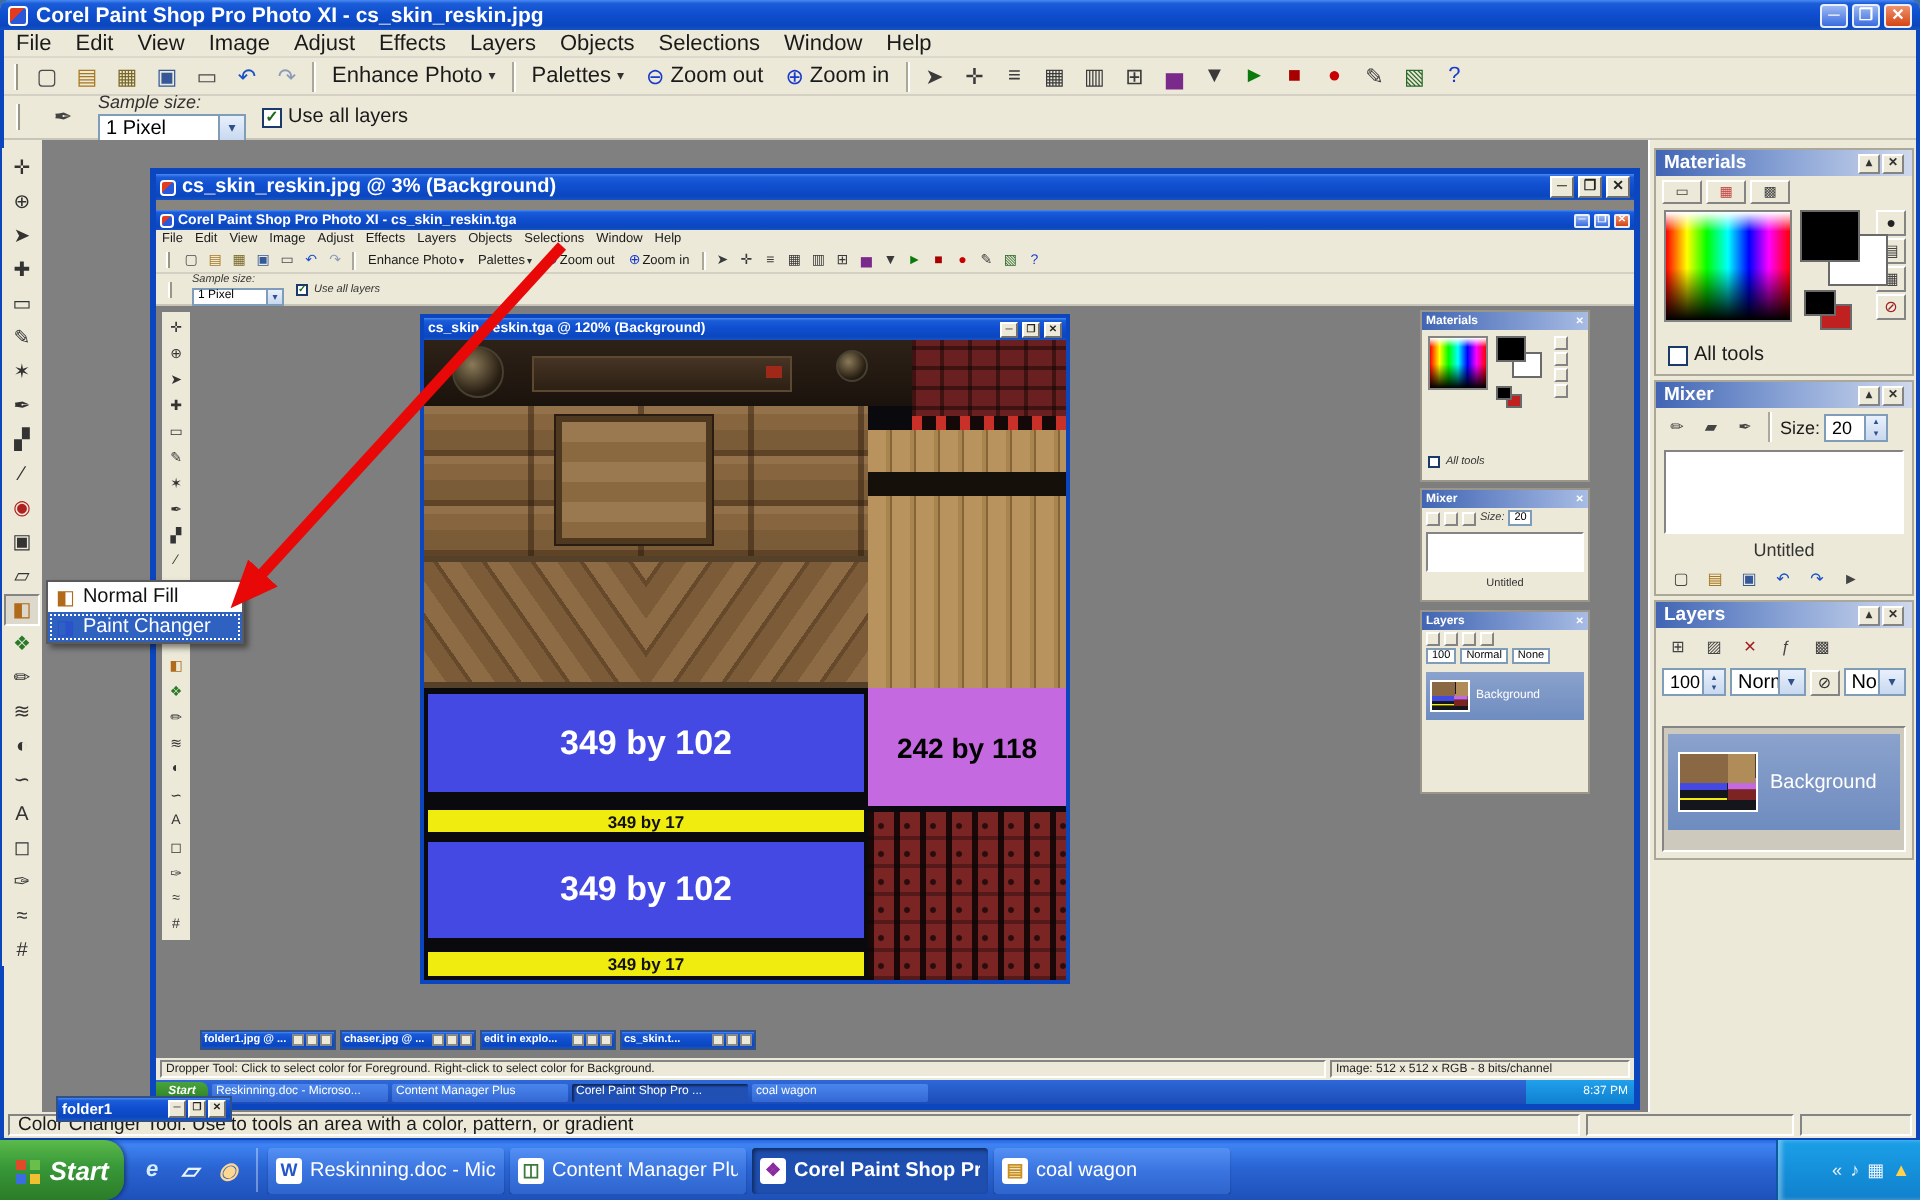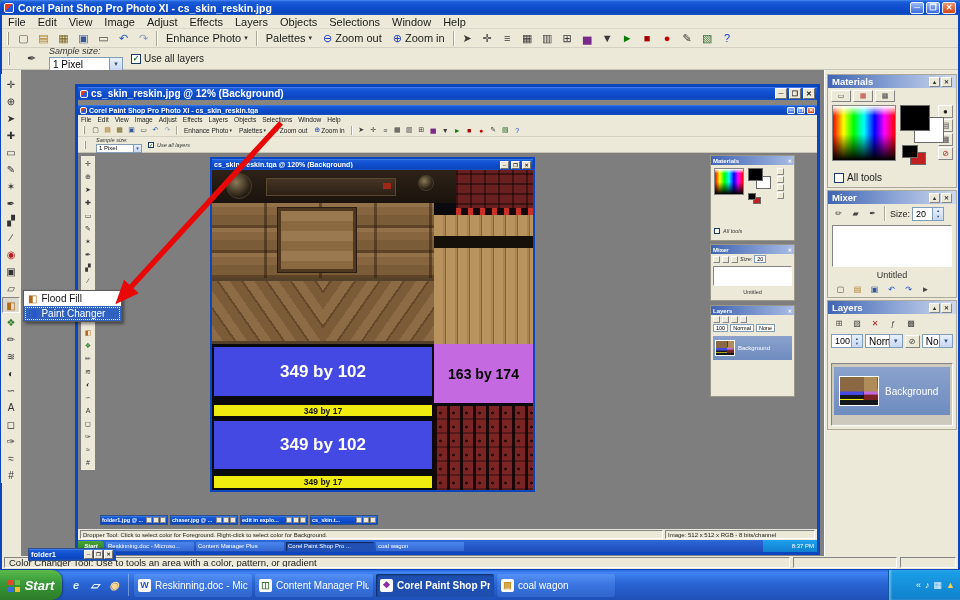--- a/index.html
+++ b/index.html
@@ -366,21 +366,21 @@
       <span class="tool">
         <span class="g">#</span>
       </span>
     </div>
 
   <div id="workspace"></div>
 
   <div id="child">
     <div id="child-title" class="xp-title">
       <span class="appico" style="width:8px;height:8px;"></span>
-      <span class="ttext">cs_skin_reskin.jpg @  12% (Background)</span>
+      <span class="ttext">cs_skin_reskin.jpg @  3% (Background)</span>
       <span class="wbtns">
         <span class="cbtn2">─</span>
         <span class="cbtn2">❐</span>
         <span class="cbtn2">✕</span>
       </span>
     </div>
     <div id="child-content">
 
       <div class="l1">
 
@@ -593,21 +593,21 @@
                 </div>
               <div class="tx-chev chl"></div>
               <div class="tx-chev chr"></div>
               <div class="tx-slats">
                   <span class="slat-band"></span>
                 </div>
               <div class="tx-blue b1">
                   <span>349 by 102</span>
                 </div>
               <div class="tx-purple">
-                  <span>163 by 174</span>
+                  <span>242 by 118</span>
                 </div>
               <div class="tx-yel y1">
                   <span>349 by 17</span>
                 </div>
               <div class="tx-blue b2">
                   <span>349 by 102</span>
                 </div>
               <div class="tx-yel y2">
                   <span>349 by 17</span>
                 </div>
@@ -898,21 +898,21 @@
     <span class="sbox2" style="flex:1;">Color Changer Tool: Use to tools an area with a color, pattern, or gradient</span>
     <span class="sbox2" style="width:104px;"></span>
     <span class="sbox2" style="width:56px;"></span>
   </div>
 </div>
 
 <div id="flyout">
 
 <div class="fly-row">
       <span class="g" style="color: rgb(176, 106, 26);">◧</span>
-      <span>Flood Fill</span>
+      <span>Normal Fill</span>
     </div>
     <div class="fly-row selected">
       <span class="g" style="color: rgb(42, 82, 204);">◨</span>
       <span>Paint Changer</span>
     </div>
   </div>
 
 <svg style="position:absolute;left:0;top:0;width:960px;height:600px;z-index:50;pointer-events:none;">
   <defs>
     <marker id="arrhead" markerUnits="userSpaceOnUse" markerWidth="24" markerHeight="20" refX="17" refY="10" orient="auto">

